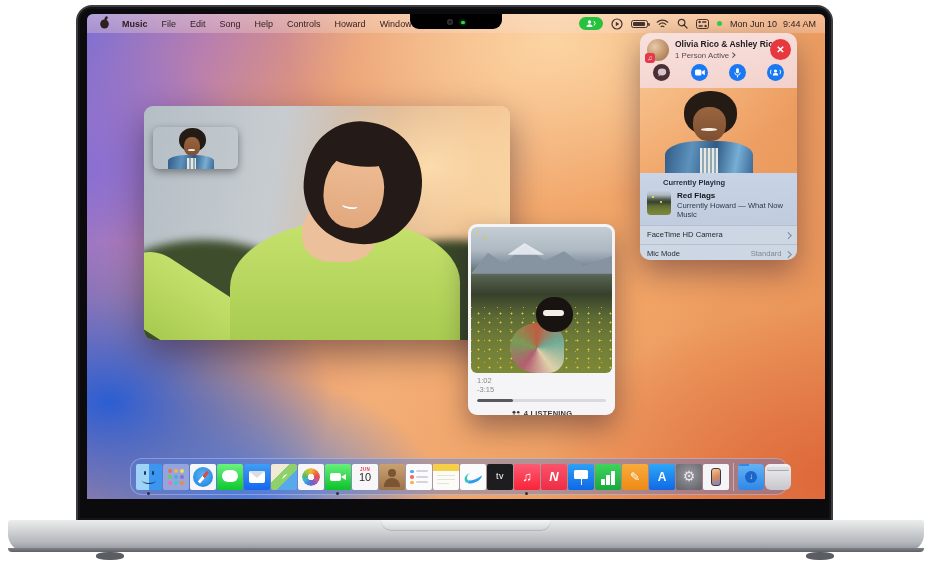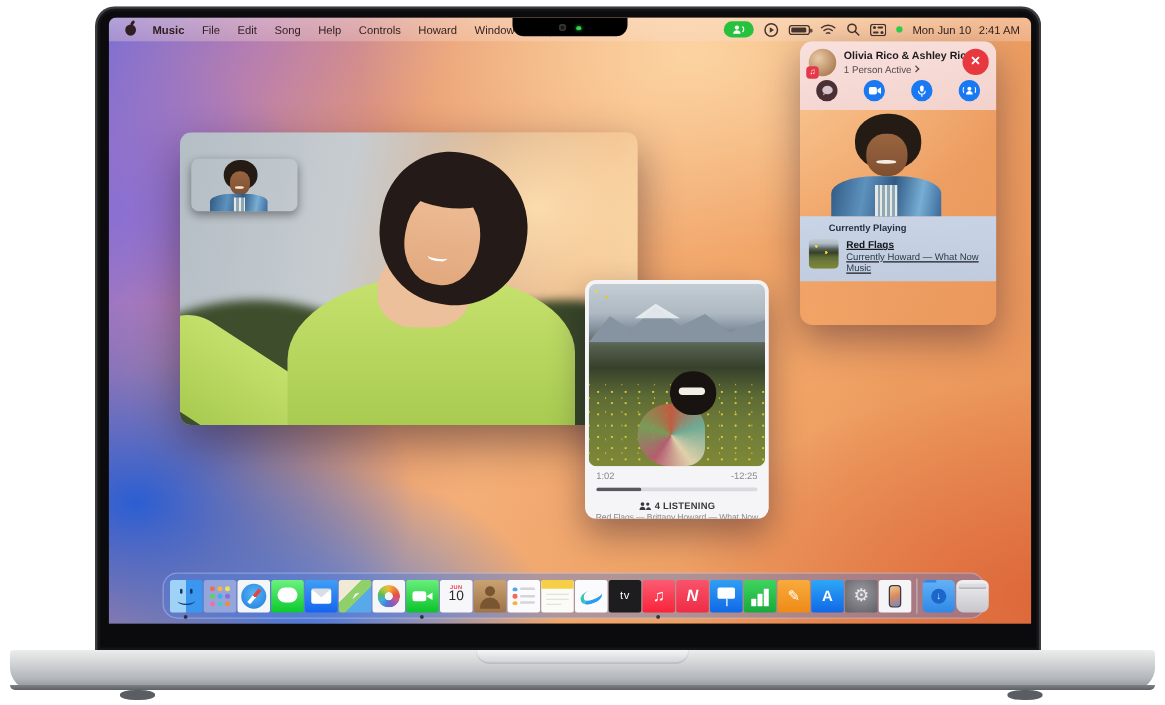--- a/index.html
+++ b/index.html
@@ -116,21 +116,21 @@
       background-size:11px 9px, 13px 11px; background-position:2px 2px, 7px 6px; opacity:.9; }
   .album-art .mtn { position:absolute; left:0; top:10%; width:100%; height:22%;
       background:#8remove; background:#8693a1;
       clip-path:polygon(0 100%, 12% 35%, 24% 70%, 38% 10%, 52% 60%, 66% 30%, 80% 75%, 100% 45%, 100% 100%); }
   .album-art .snow { position:absolute; left:26%; top:11%; width:26%; height:8%;
       background:#e9eef2; clip-path:polygon(0 100%, 46% 0, 100% 100%); opacity:.9; }
   .album-art .afro2 { position:absolute; left:46%; top:48%; width:26%; height:24%; background:#181310; border-radius:48%; }
   .album-art .shades { position:absolute; left:51%; top:57%; width:15%; height:4%; background:#f2efe6; border-radius:3px; }
   .album-art .swirl { position:absolute; left:28%; top:66%; width:38%; height:34%;
       background:conic-gradient(#c75a42,#6fae9c,#e8d7b4,#b85a74,#7a9e5a,#c75a42); border-radius:50% 40% 30% 50%; opacity:.92; }
-  .card .times { display:flex; justify-content:space-between; padding:6px 9px 3px; font-size:7.5px; color:#8a8a8e; }
+  .card .times { display:flex; justify-content:space-between; padding:6px 9px 3px; font-size:7.5px; color:#8a8a8e;flex-direction:column; }
   .card .bar { margin:2px 9px 0; height:3px; border-radius:2px; background:#d9d9de; position:relative; overflow:hidden; }
   .card .bar .fill { position:absolute; left:0; top:0; bottom:0; background:#58585c; border-radius:2px; }
   .card .listen { display:flex; align-items:center; justify-content:center; gap:3px;
                   margin-top:7px; font-size:7.5px; font-weight:bold; color:#3a3a3e; letter-spacing:.2px; }
   .card .track { margin-top:2px; text-align:center; font-size:6.9px; color:#8a8a8e; letter-spacing:-.1px; }
 
   
   .panel { position:absolute; left:553px; top:19px; width:157px; height:227px; border-radius:10px;
            overflow:hidden; z-index:9; box-shadow:0 12px 30px rgba(30,15,45,.4);
            font-size:8px; color:#1c1c20; }
@@ -158,21 +158,21 @@
   .panel .video .shirt { left:38%; top:70%; width:12%; height:32%; }
   .pip .afro { left:30%; top:2%; width:32%; height:58%; }
   .pip .mface { left:36%; top:24%; width:19%; height:44%; }
   .pip .grin { left:41%; top:52%; width:9%; height:5%; }
   .pip .jacket { left:18%; top:66%; width:54%; height:36%; }
   .pip .shirt { left:40%; top:74%; width:11%; height:28%; }
   .panel .cp { background:linear-gradient(rgba(196,218,244,.9),rgba(186,210,240,.88)); padding:5px 7px 5px; }
   .cp-label { font-size:7.5px; font-weight:bold; color:#22303e;margin-left:16px; }
   .cp-row { display:flex; margin-top:4px; }
   .cp-art { width:24px; height:24px; border-radius:4px; flex:0 0 auto; }
-  .cp-meta { margin-left:6px; line-height:1.25;text-decoration:underline; }
+  .cp-meta { margin-left:6px; line-height:1.25; }
   .cp-song { font-size:8px; font-weight:bold; color:#101418; }
   .cp-artist, .cp-src { font-size:7.6px; color:#2c3a48; }
   .panel .row { background:rgba(200,222,246,.88); border-top:1px solid rgba(90,110,140,.22);
                 height:19px; display:flex; align-items:center; padding:0 7px; font-size:7.6px; }
   .row .lbl { flex:1; color:#1a2430; }
   .row .val { color:#7b8struct; color:#7b8896; margin-right:4px; }
   .chev { width:4.5px; height:4.5px; border-right:1.3px solid #7b8896; border-top:1.3px solid #7b8896;
           transform:rotate(45deg); flex:0 0 auto; }
   .head-sub .chev { border-color:#584a4e; width:3.5px; height:3.5px; }
 
@@ -329,21 +329,21 @@
               <rect x="0.5" y="0.5" width="12" height="9" rx="2" fill="none" stroke="rgba(40,24,24,.85)" stroke-width="1"></rect>
               <circle cx="3.6" cy="3" r="1.2"></circle>
                 <rect x="6" y="2.2" width="4.5" height="1.6" rx="0.8"></rect>
               <rect x="2.4" y="6.2" width="4.5" height="1.6" rx="0.8"></rect>
                 <circle cx="9.6" cy="7" r="1.2"></circle>
             </svg>
           </span>
           <span class="rec-dot"></span>
           <span class="mb-clock">
             <span>Mon Jun 10</span>
-            <span>2:41 AM</span>
+            <span>9:44 AM</span>
           </span>
         </div>
       </div>
 
       <div class="notch">
         <span class="cam"></span>
         <span class="led"></span>
       </div>
 
       <div class="ftw">
@@ -372,21 +372,21 @@
         <div class="album-art">
           <div class="mtn"></div>
           <div class="snow"></div>
           <div class="bg-dots"></div>
           <div class="swirl"></div>
           <div class="afro2"></div>
           <div class="shades"></div>
         </div>
         <div class="times">
           <span>1:02</span>
-          <span>-12:25</span>
+          <span>-3:15</span>
         </div>
         <div class="bar">
             <span class="fill" style="width: 28%;"></span>
           </div>
         <div class="listen">
           <span class="listen-ppl">
             <svg width="10" height="8" viewBox="0 0 10 8" fill="#3a3a3e">
               <circle cx="3" cy="2.2" r="1.5"></circle>
                 <path d="M.6 7c0-1.7 1.1-2.6 2.4-2.6S5.4 5.3 5.4 7z"></path>
               <circle cx="7.2" cy="2.2" r="1.3"></circle>
@@ -456,20 +456,29 @@
           <div class="cp-row">
             <div class="cp-art album-art"></div>
             <div class="cp-meta">
               <div class="cp-song">Red Flags</div>
               <div class="cp-artist">Currently Howard — What Now</div>
               <div class="cp-src">Music</div>
             </div>
           </div>
         </div>
 
+        <div class="row">
+          <span class="lbl">FaceTime HD Camera</span>
+          <span class="chev"></span>
+        </div>
+        <div class="row">
+          <span class="lbl">Mic Mode</span>
+          <span class="val">Standard</span>
+          <span class="chev"></span>
+        </div>
       </div>
 
       <div class="dock">
         <div class="dicon finder">
           <div class="ic-body">
               <span class="f-eye l"></span>
               <span class="f-eye r"></span>
               <span class="f-smile"></span>
             </div>
           <span class="run-dot"></span>

